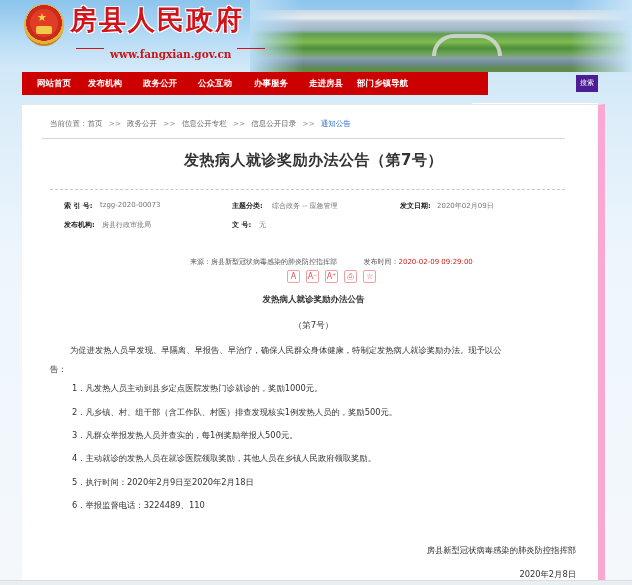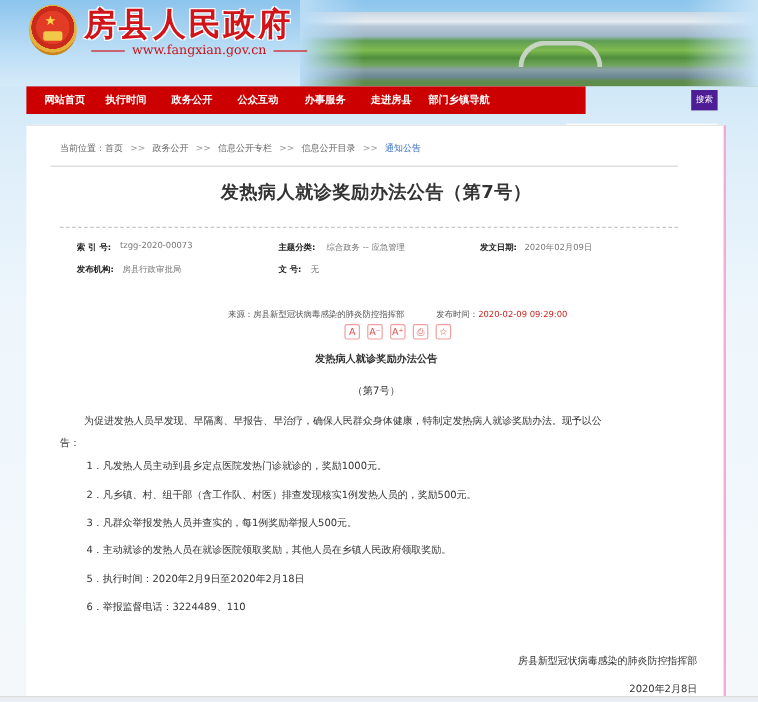--- a/index.html
+++ b/index.html
@@ -40,21 +40,21 @@
   .site-name {
     position: absolute; left: 70px; top: 2px;
     font-family: "DejaVu Serif", "Liberation Serif", serif;
     font-size: 27px; font-weight: bold; color: #d0141a; letter-spacing: 2px;
     text-shadow: 1px 1px 0 #fff, -1px -1px 0 #fff, 1px -1px 0 #fff, -1px 1px 0 #fff;
   }
   .site-url-wrap { position: absolute; left: 76px; top: 36px; display: flex; align-items: center; gap: 6px; }
   .site-url-wrap .line { width: 28px; height: 1px; background: #d0141a; }
   .site-url {
     font-family: "DejaVu Serif", "Liberation Serif", serif;
-    font-size: 10.5px; font-weight: normal; color: #c8141a;
+    font-size: 10.5px; font-weight: bold; color: #c8141a; margin-top: 12px;
   }
 
   
   .nav {
     position: absolute; left: 22px; top: 72px; width: 466px; height: 23px;
     background: #cc0000; display: flex; align-items: center;
   }
   .nav-item {
     color: #fff; font-size: 8.5px; font-weight: bold; white-space: nowrap;
     position: absolute; top: 6px;
@@ -65,21 +65,21 @@
     line-height: 17px; font-family: "DejaVu Sans", sans-serif; margin-top: 28px;
   }
   .search-btn {
     position: absolute; left: 554px; top: 3px; width: 22px; height: 17px;
     background: #4c1d95; color: #fff; font-size: 7px; line-height: 17px; text-align: center;
   }
 
   
   .content {
     position: absolute; left: 22px; top: 104px; width: 583px; height: 481px;
-    background: #fff; border-right: 2px solid #f9a8d4; border-top: 1px solid #e6e6e6;
+    background: #fff; border-right: 7px solid #f9a8d4; border-top: 1px solid #e6e6e6;
   }
   .breadcrumb {
     position: absolute; left: 28px; top: 14px; font-size: 7.5px; color: #666; white-space: nowrap;
   }
   .breadcrumb .sep { color: #999; margin: 0 6px; }
   .breadcrumb .current { color: #3a72c8; }
   .bc-line { position: absolute; left: 20px; top: 33px; width: 523px; height: 1px; background: #d8d8d8; }
   .page-title {
     position: absolute; left: 0; width: 583px; top: 46px; text-align: center;
     font-size: 15px; font-weight: bold; color: #333; letter-spacing: 0.5px;
@@ -114,21 +114,21 @@
   <div class="site-name">房县人民政府</div>
   <div class="site-url-wrap">
     <span class="line"></span>
     <span class="site-url">www.fangxian.gov.cn</span>
     <span class="line"></span>
   </div>
 </div>
 
 <div class="nav">
   <span class="nav-item" style="left:15px">网站首页</span>
-  <span class="nav-item" style="left:66px">执行时间</span>
+  <span class="nav-item" style="left:66px">发布机构</span>
   <span class="nav-item" style="left:121px">政务公开</span>
   <span class="nav-item" style="left:176px">公众互动</span>
   <span class="nav-item" style="left:232px">办事服务</span>
   <span class="nav-item" style="left:287px">走进房县</span>
   <span class="nav-item" style="left:335px">部门乡镇导航</span>
   <input class="search-input" type="text" placeholder="输入您要搜索的关键词" style="">
   <span class="search-btn">搜索</span>
 </div>
 
 <div class="content">

